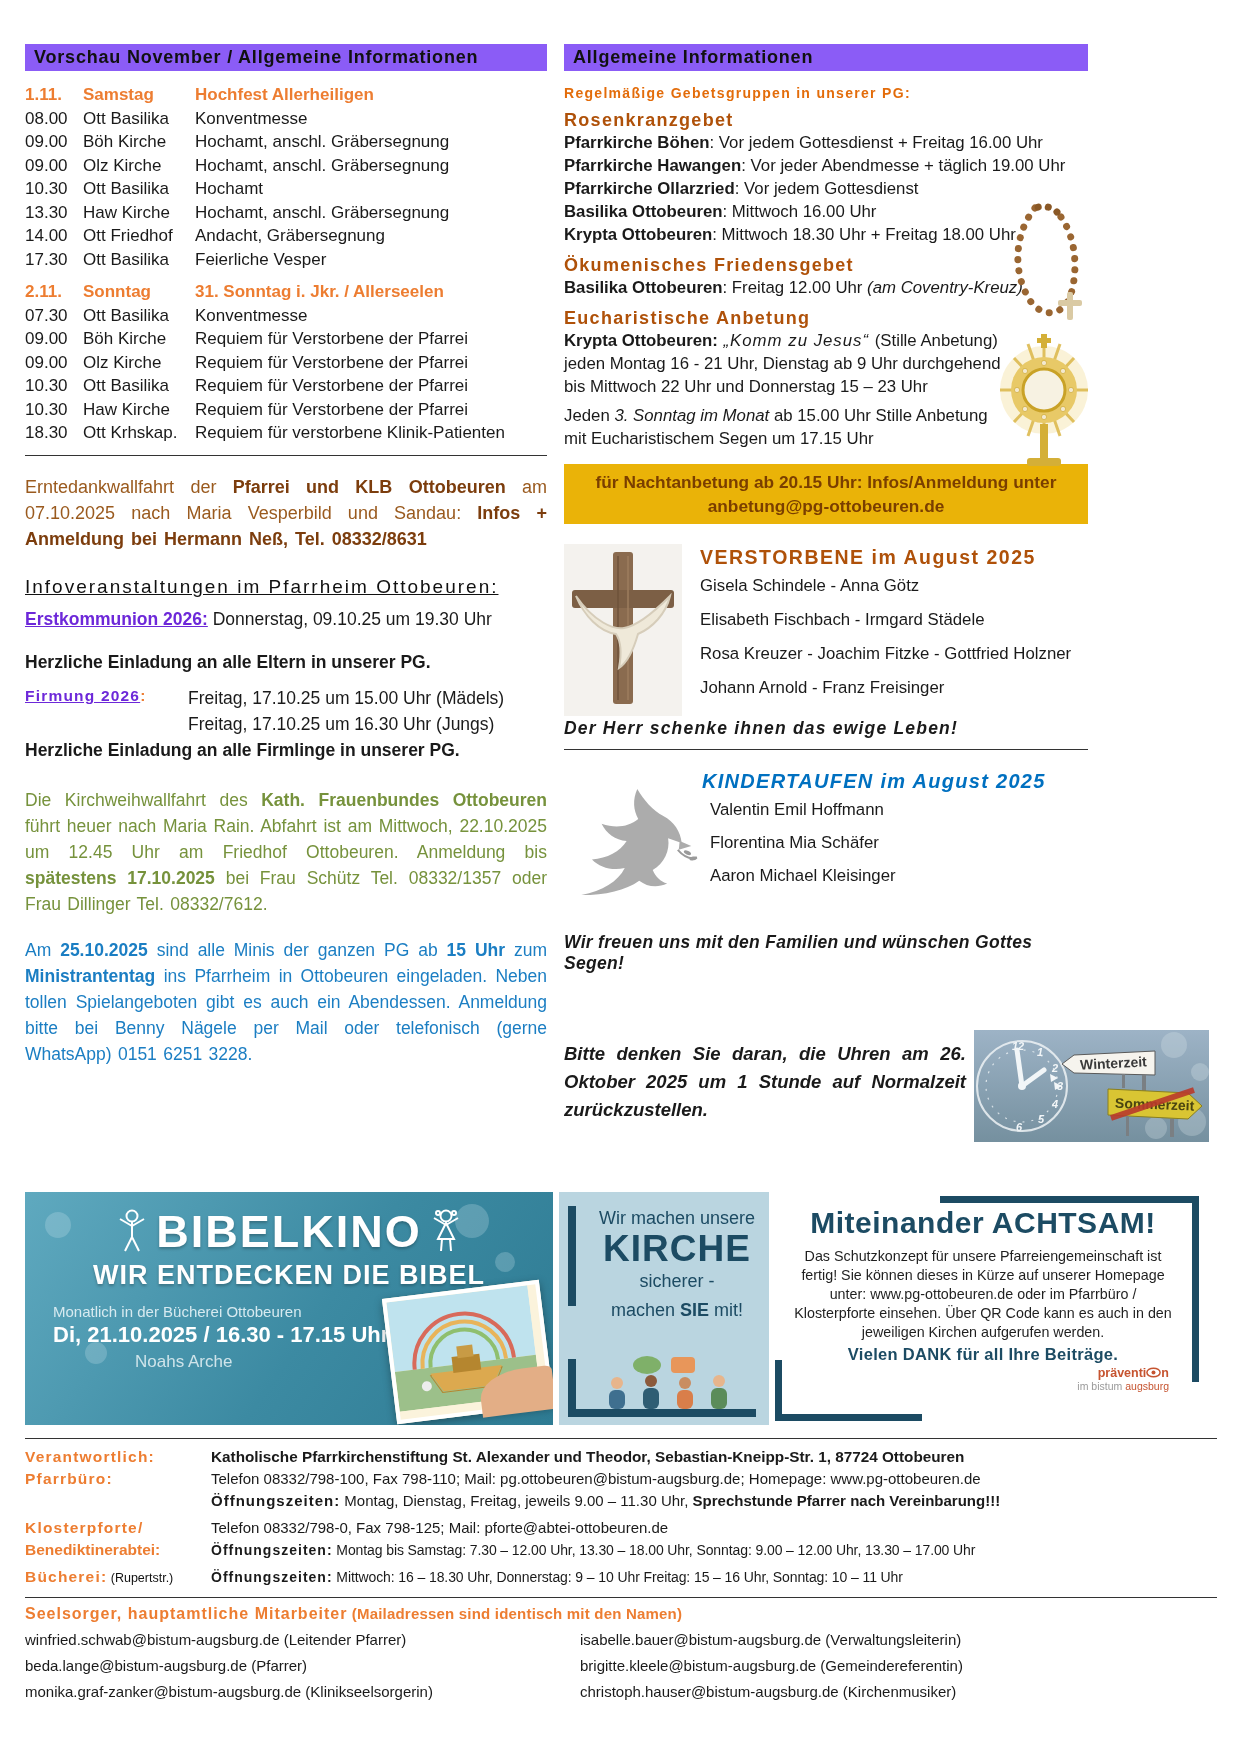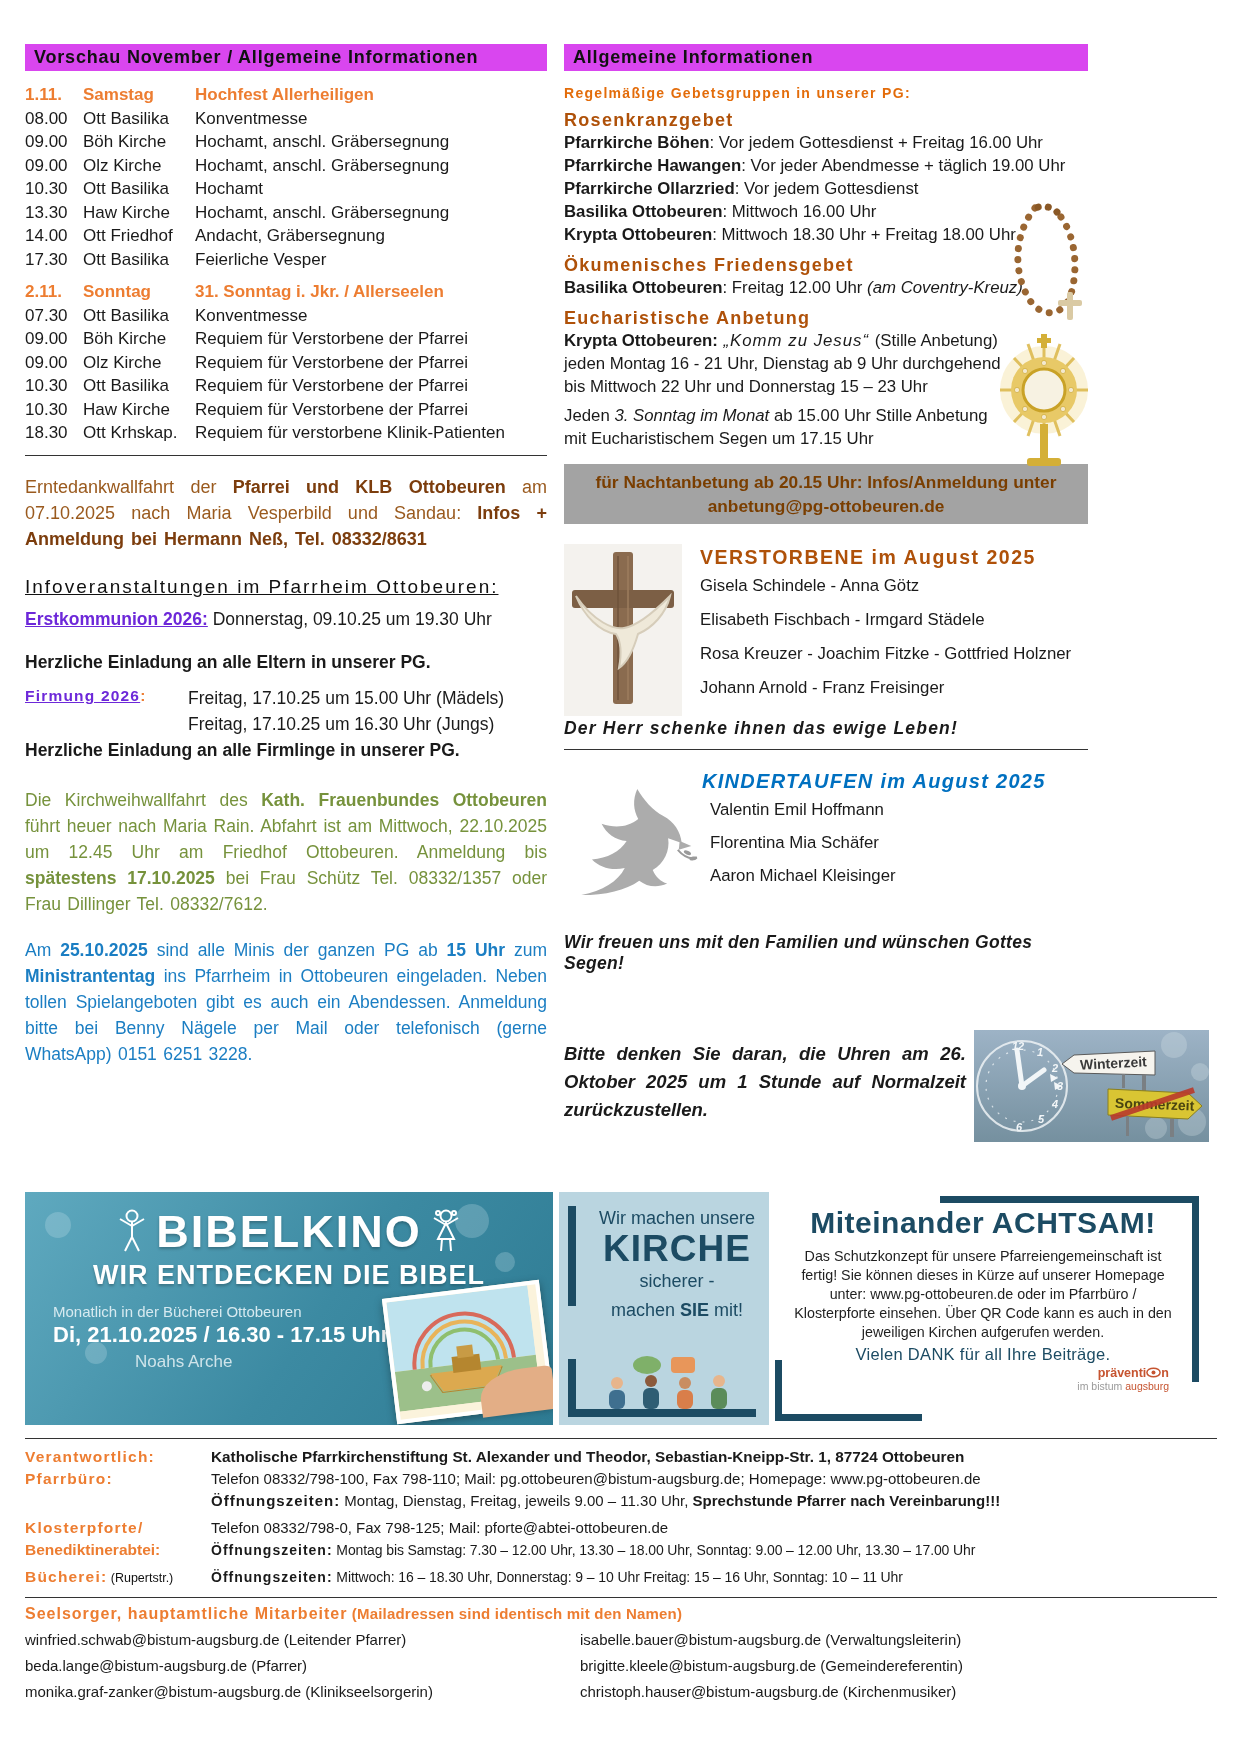--- a/index.html
+++ b/index.html
@@ -1,17 +1,17 @@
 <!DOCTYPE html>
 <html><head>
 <meta charset="utf-8">
 <style>
   html,body{margin:0;padding:0;background:#fff;}
   body{width:1240px;height:1754px;position:relative;font-family:"Liberation Sans",sans-serif;color:#1a1a1a;overflow:hidden;}
-  .bar{background:#d946ef;color:#111;font-weight:bold;font-size:18px;letter-spacing:.8px;padding:3px 9px;}
+  .bar{background:#8b5cf6;color:#111;font-weight:bold;font-size:18px;letter-spacing:.8px;padding:3px 9px;}
   .col-left{position:absolute;left:25px;top:44px;width:522px;}
   .col-right{position:absolute;left:564px;top:44px;width:524px;}
   
   .sched{margin-top:12px;}
   .srow{display:flex;font-size:17px;line-height:23.5px;}
   .stime{width:58px;flex-shrink:0;}
   .splace{width:112px;flex-shrink:0;}
   .sdesc{flex:1;}
   .shead{color:#ED7D31;font-weight:bold;}
   .day2{margin-top:9px;}
@@ -27,21 +27,21 @@
   .firmung .flab{width:163px;flex-shrink:0;}
   .greenp{margin-top:24px;font-size:17.5px;line-height:26px;color:#76923C;text-align:justify;word-spacing:1.5px;}
   .bluep{margin-top:20px;font-size:17.5px;line-height:26px;color:#1B7EC3;text-align:justify;word-spacing:1.5px;}
   
   .gg-title{margin-top:14px;color:#E36C0A;font-weight:bold;font-size:14px;letter-spacing:1.3px;}
   .subhead{margin-top:9px;color:#AF5109;font-weight:bold;font-size:18px;letter-spacing:1.3px;}
   .iline{font-size:16.8px;line-height:23px;color:#1a1a1a;}
   .mt6{margin-top:6px;}
   .rosary{position:absolute;left:441px;top:158px;}
   .monstrance{position:absolute;left:434px;top:284px;}
-  .hibox{margin-top:14px;background:#a3a3a3;color:#7A3E00;font-weight:bold;font-size:17.3px;line-height:24px;text-align:center;padding:6px 12px;}
+  .hibox{margin-top:14px;background:#eab308;color:#7A3E00;font-weight:bold;font-size:17.3px;line-height:24px;text-align:center;padding:6px 12px;}
   .vflex{display:flex;margin-top:20px;}
   .crossimg{width:118px;flex-shrink:0;background:#F4F2EE;}
   .vcontent{margin-left:18px;}
   .vtitle{color:#AF5109;font-weight:bold;font-size:19.5px;letter-spacing:1.5px;margin-top:2px;}
   .vname{font-size:16.8px;line-height:34px;}
   .closing{font-weight:bold;font-style:italic;font-size:17.5px;letter-spacing:1.2px;margin-top:2px;}
   .kflex{display:flex;margin-top:14px;}
   .doveimg{width:138px;flex-shrink:0;}
   .ktitle{color:#0070C0;font-weight:bold;font-style:italic;font-size:20px;letter-spacing:1.3px;margin-top:6px;}
   .kname{font-size:16.8px;line-height:33px;margin-left:8px;}
@@ -68,21 +68,21 @@
   .kt1{font-size:18px;margin-top:16px;}
   .kt2{font-size:37px;font-weight:bold;letter-spacing:1px;line-height:40px;}
   .kt3{font-size:18px;margin-top:2px;}
   .kt4{font-size:18px;margin-top:8px;}
   .kpeople{position:absolute;bottom:12px;left:40px;}
   .achtsam{flex:1;height:100%;position:relative;background:#fff;}
   .abr{position:absolute;background:#1C4B63;}
   .ac{padding:14px 30px 0 14px;text-align:center;}
   .atitle{color:#1C4B63;font-size:30px;font-weight:bold;letter-spacing:.5px;}
   .abody{font-size:14.3px;line-height:19px;color:#1f1f1f;margin-top:7px;}
-  .athanks{color:#1C4B63;font-size:16.5px;font-weight:normal;margin-top:3px;letter-spacing:.3px;}
+  .athanks{color:#1C4B63;font-size:16.5px;font-weight:bold;margin-top:3px;letter-spacing:.3px;}
   .plogo{text-align:right;margin-top:2px;line-height:11px;padding-right:8px;}
   .p1{color:#C65430;font-weight:bold;font-size:12.5px;}
   .p2{color:#9A9A9A;font-size:10.5px;}
   .p3{color:#C65430;font-weight:normal;margin-top:12px;}
   
   .footer{position:absolute;left:25px;top:1438px;width:1192px;}
   .frule{border:0;border-top:1.8px solid #333;margin:0 0 7px 0;}
   .frow{display:flex;margin-top:5px;}
   .flab{width:186px;flex-shrink:0;color:#ED7D31;font-weight:bold;font-size:15.5px;line-height:22px;letter-spacing:1.2px;}
   .fcon{flex:1;font-size:15px;line-height:22px;}

